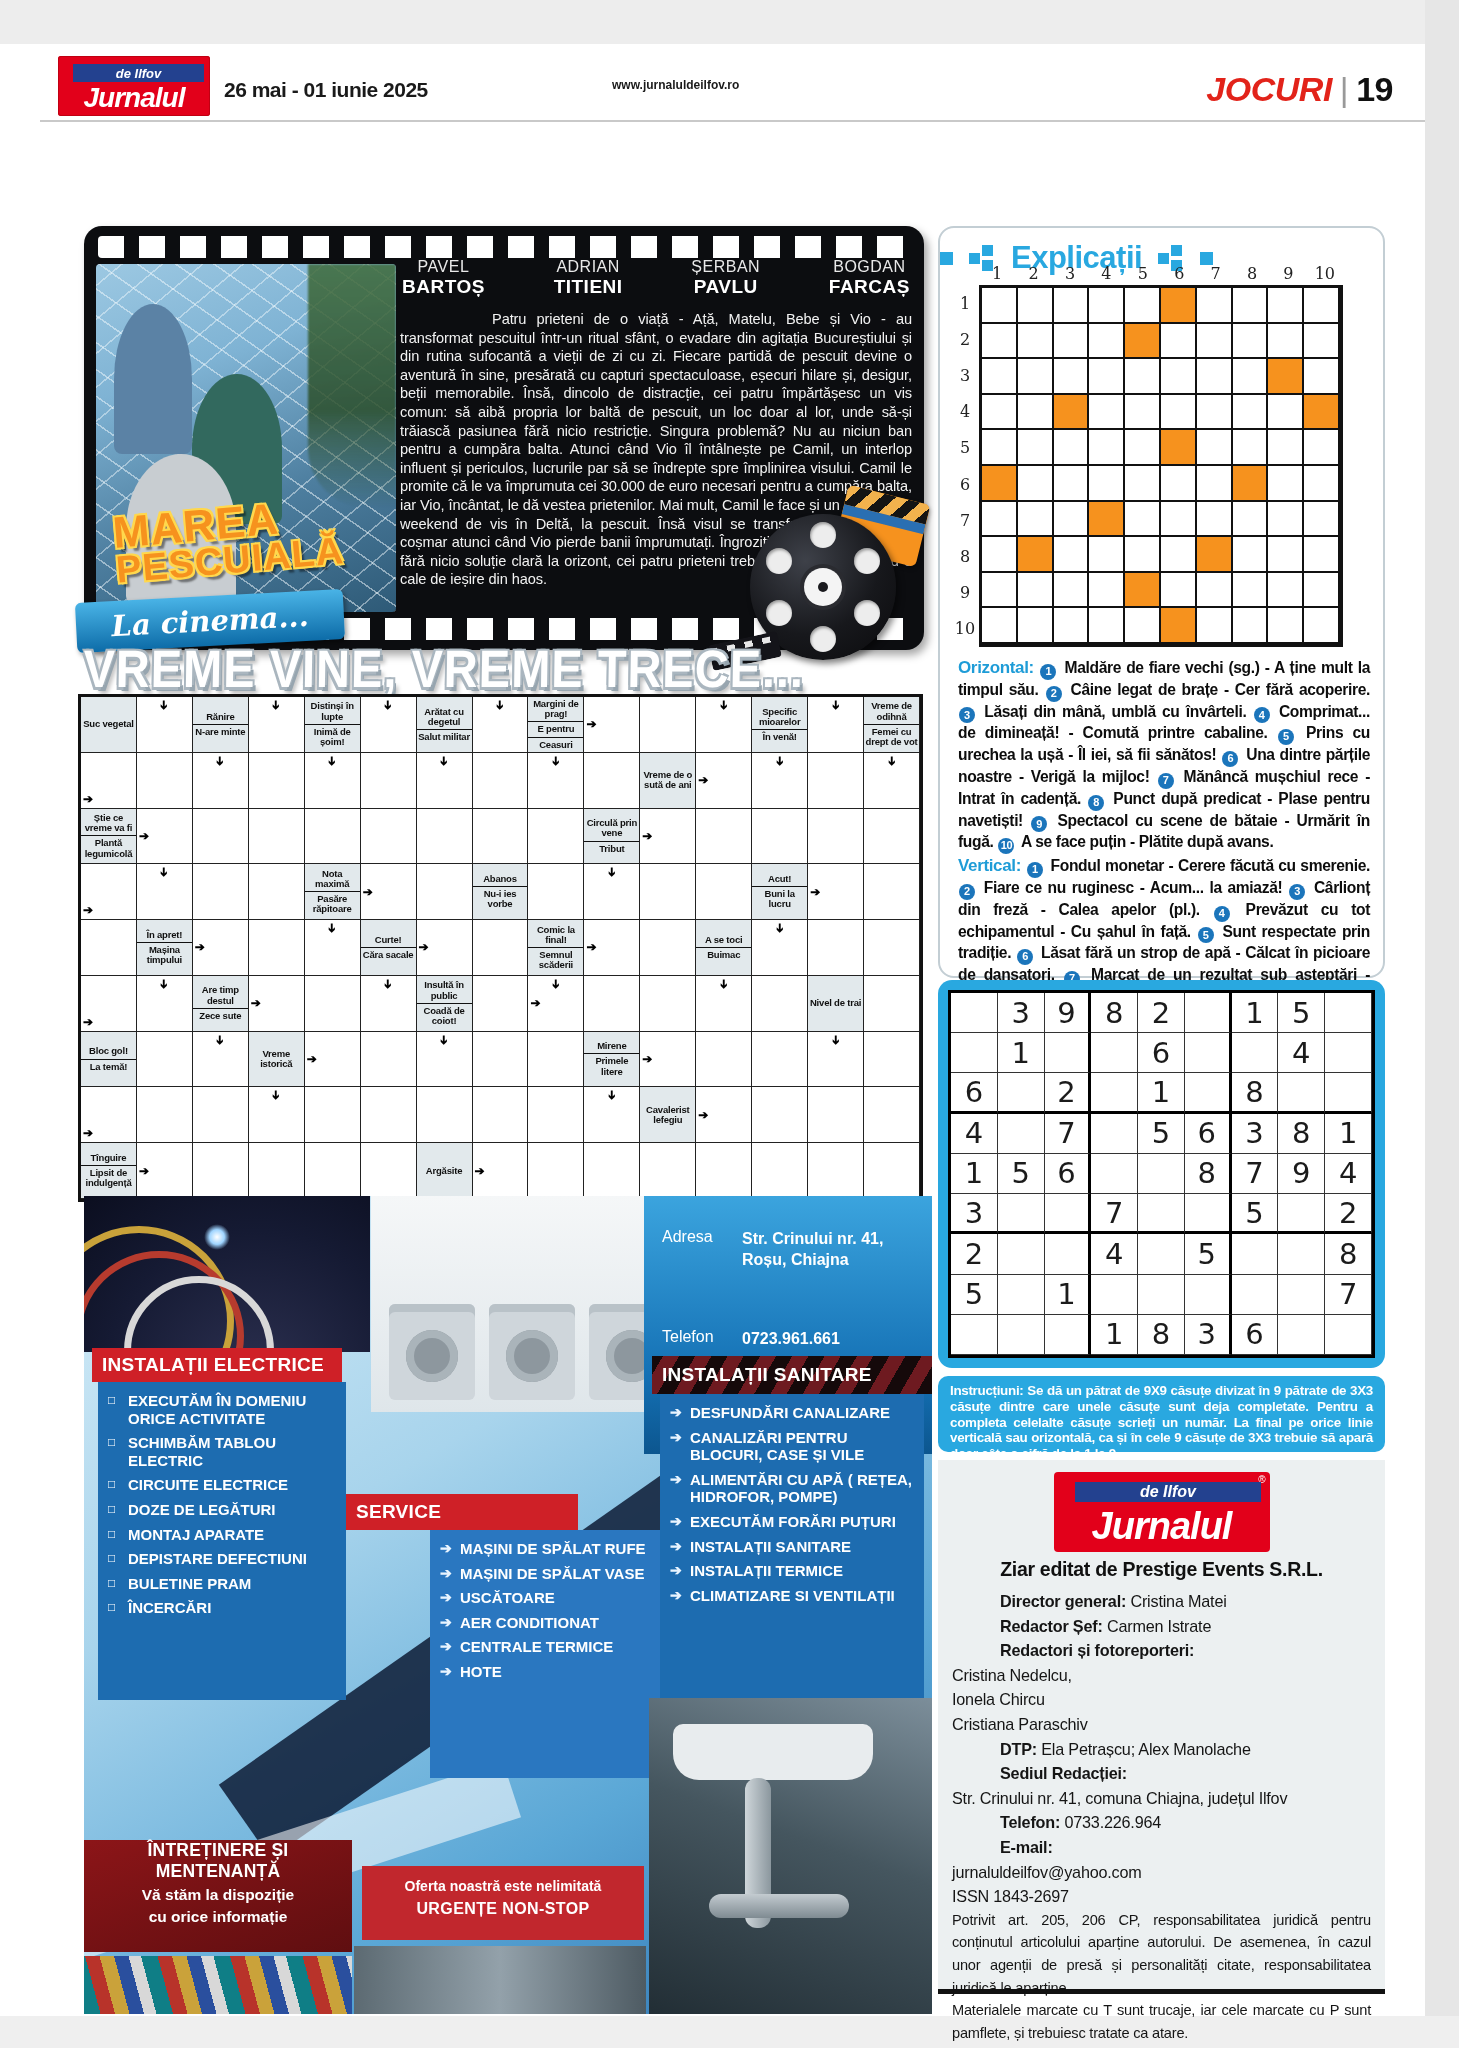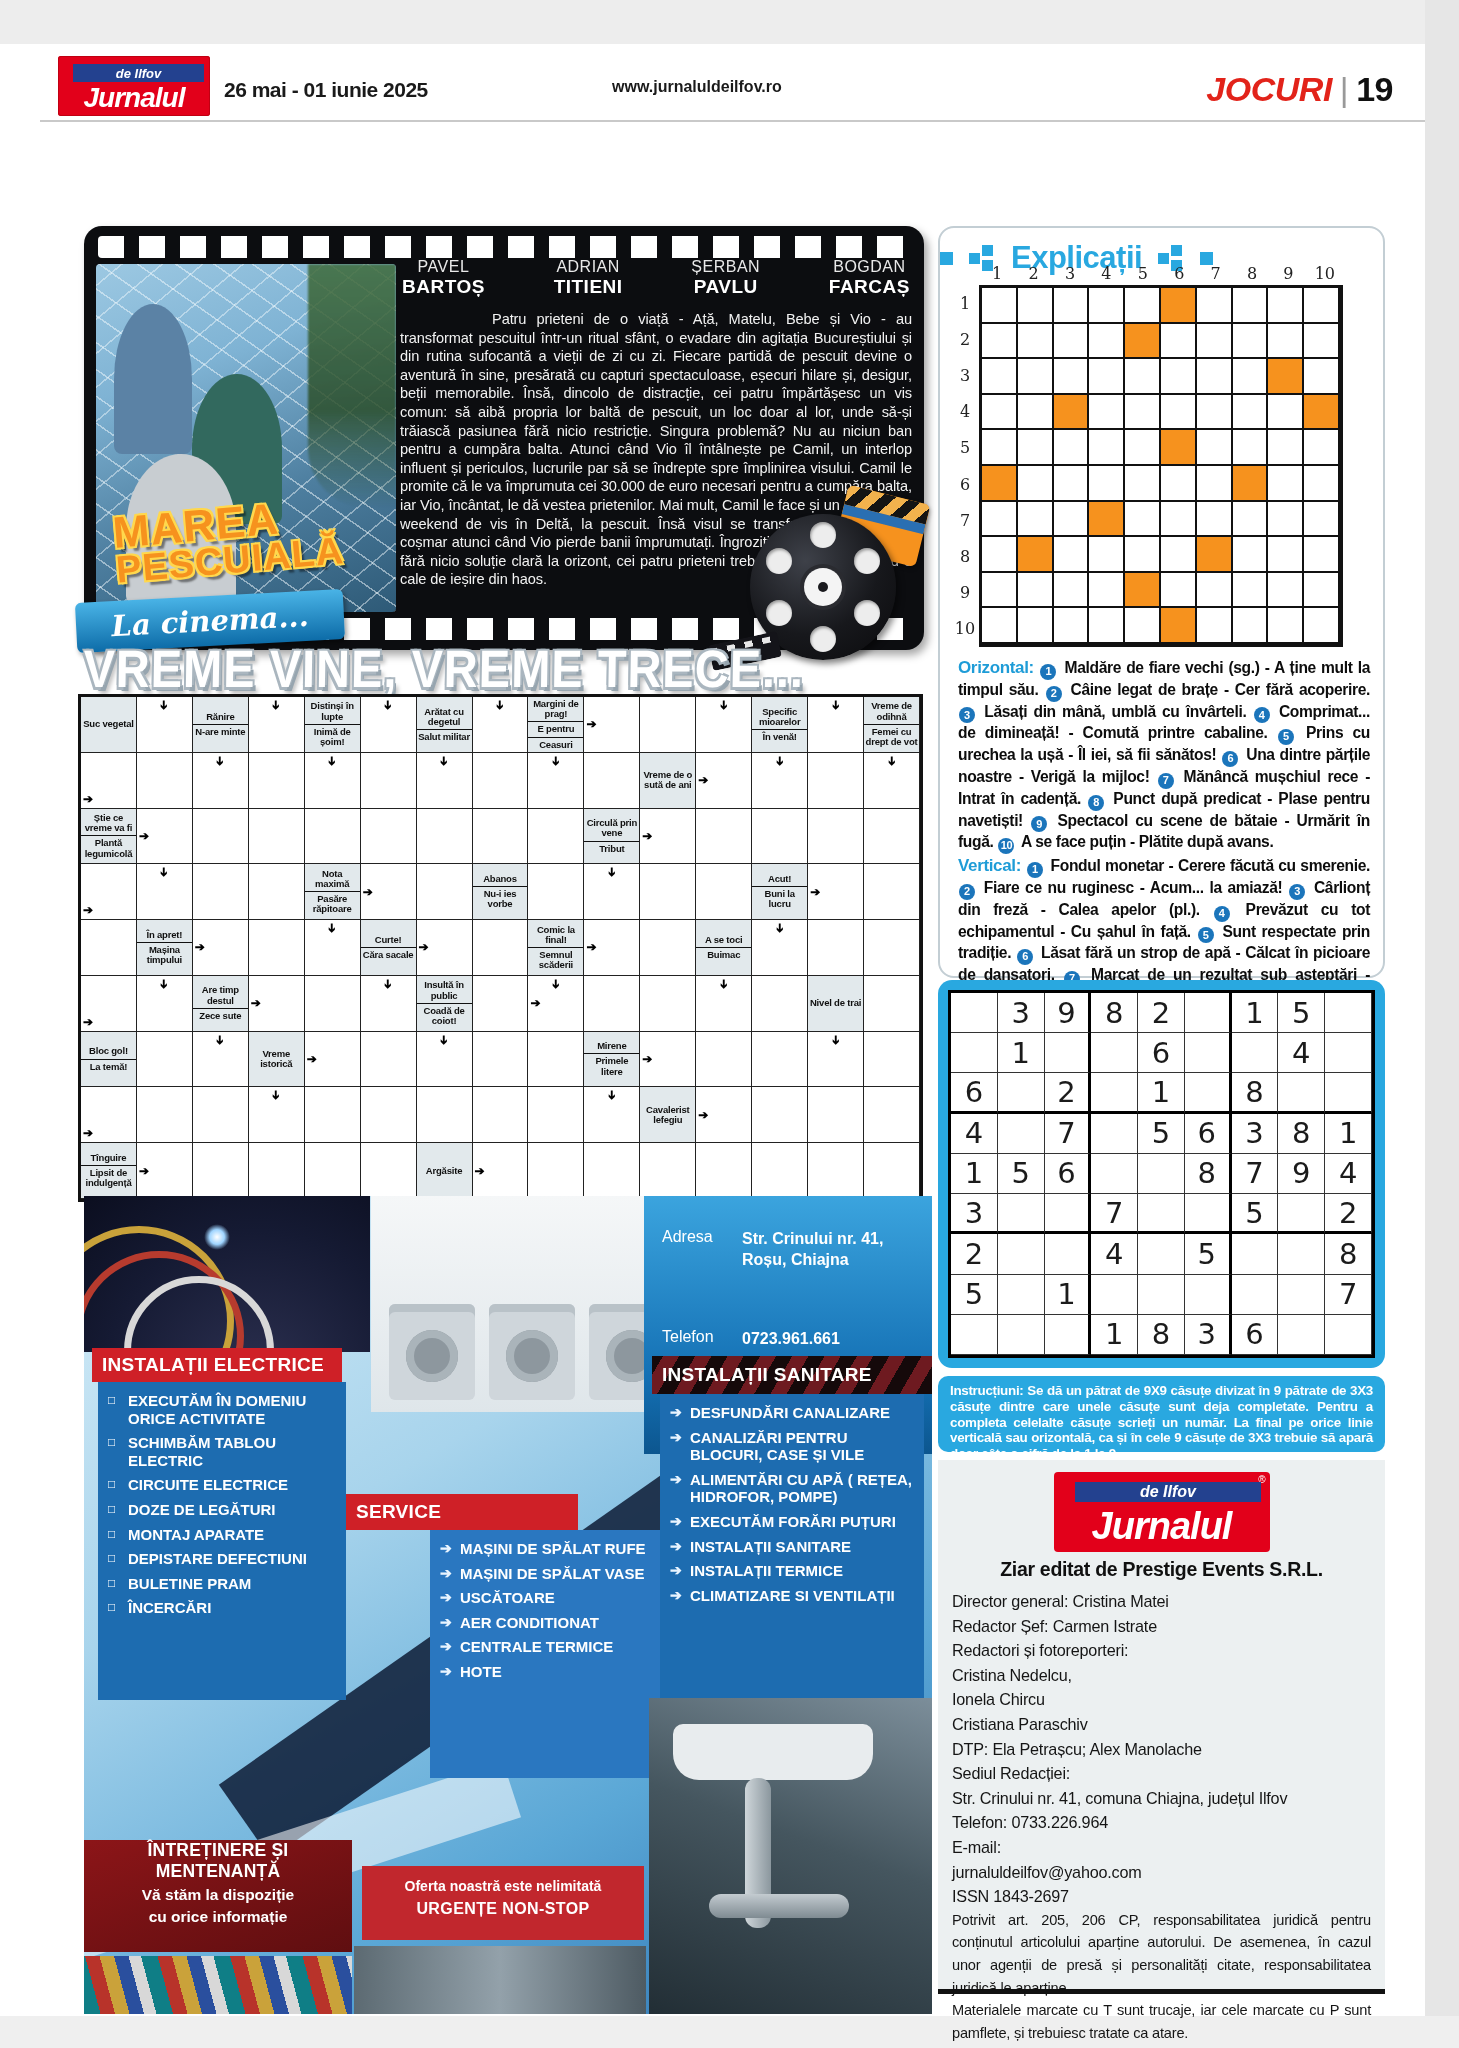--- a/index.html
+++ b/index.html
@@ -8,21 +8,21 @@
   .edge-top { position:absolute; left:0; top:0; width:1459px; height:44px; background:#ededed; }
   .edge-right { position:absolute; right:0; top:0; width:34px; height:2048px; background:#e6e6e6; }
   .edge-bottom { position:absolute; left:0; top:2016px; width:1459px; height:32px; background:#efefef; }
 
   
   .hdr-logo { position:absolute; left:58px; top:56px; width:152px; height:60px; background:#e2001a; border-radius:3px; overflow:hidden; box-shadow:0 0 0 1px #c00012 inset; }
   .hdr-logo .stripe, .pub-logo .stripe { position:absolute; left:10%; top:8px; width:86%; height:18px; background:#23418f; display:flex; align-items:center; justify-content:center; }
   .hdr-logo .stripe span { color:#fff; font-weight:900; font-style:italic; font-size:13px; }
   .hdr-logo .main { position:absolute; left:0; bottom:2px; width:100%; text-align:center; color:#fff; font-weight:900; font-style:italic; font-size:28px; letter-spacing:-1px; }
   .hdr-date { position:absolute; left:224px; top:78px; font-size:21px; font-weight:700; color:#1a1a1a; letter-spacing:-0.5px; }
-  .hdr-url { position:absolute; left:612px; top:78px; font-size:16px; font-weight:700; color:#1a1a1a; }
+  .hdr-url { position:absolute; left:612px; top:78px; font-size:12px; font-weight:700; color:#1a1a1a; }
   .hdr-right { position:absolute; right:66px; top:70px; font-size:34px; font-weight:900; letter-spacing:-0.5px; }
   .hdr-right .sec { color:#e2231a; font-style:italic; }
   .hdr-right .sep { color:#999; font-weight:400; padding:0 8px; }
   .hdr-right .pg { color:#111; }
   .hdr-line { position:absolute; left:40px; top:120px; width:1385px; height:2px; background:#c9c9c9; }
 
   
   .banner { position:absolute; left:58px; top:128px; width:1342px; height:76px;
     background-image:
       repeating-linear-gradient(90deg, rgba(255,255,255,.5) 0 2px, rgba(255,255,255,0) 2px 24px),
@@ -155,21 +155,21 @@
 
   
   .pub { position:absolute; left:938px; top:1460px; width:447px; height:534px; background:#ecf0f1; padding:10px 14px 0 14px; }
   .pub-logo { position:relative; width:216px; height:80px; margin:2px auto 6px auto; background:#e2001a; border-radius:4px; }
   .pub-logo .stripe { top:10px; height:20px; }
   .pub-logo .stripe span { color:#fff; font-weight:900; font-style:italic; font-size:16px; }
   .pub-logo .main { position:absolute; left:0; bottom:4px; width:100%; text-align:center; color:#fff; font-weight:900; font-style:italic; font-size:38px; letter-spacing:-1px; }
   .pub-logo .reg { position:absolute; right:4px; top:2px; color:#fff; font-size:10px; }
   .pub-editat { text-align:center; font-size:19.5px; font-weight:900; color:#101010; margin-bottom:8px; letter-spacing:-0.3px; }
   .pub-lines div { font-size:16.2px; line-height:24.6px; color:#151515; letter-spacing:-0.2px; }
-  .pub-lines b { font-weight:400; }
+  .pub-lines b { font-weight:700;margin-left:48px; }
   .pub-lines div.small { font-size:14.6px; line-height:22.6px; text-align:justify; }
   .pub-bar { position:absolute; left:0; bottom:0; width:100%; height:5px; background:#111; }
 </style>
 </head>
 <body>
 
 <div class="page">
   <div class="edge-top"></div>
   <div class="edge-right"></div>
   <div class="edge-bottom"></div>

